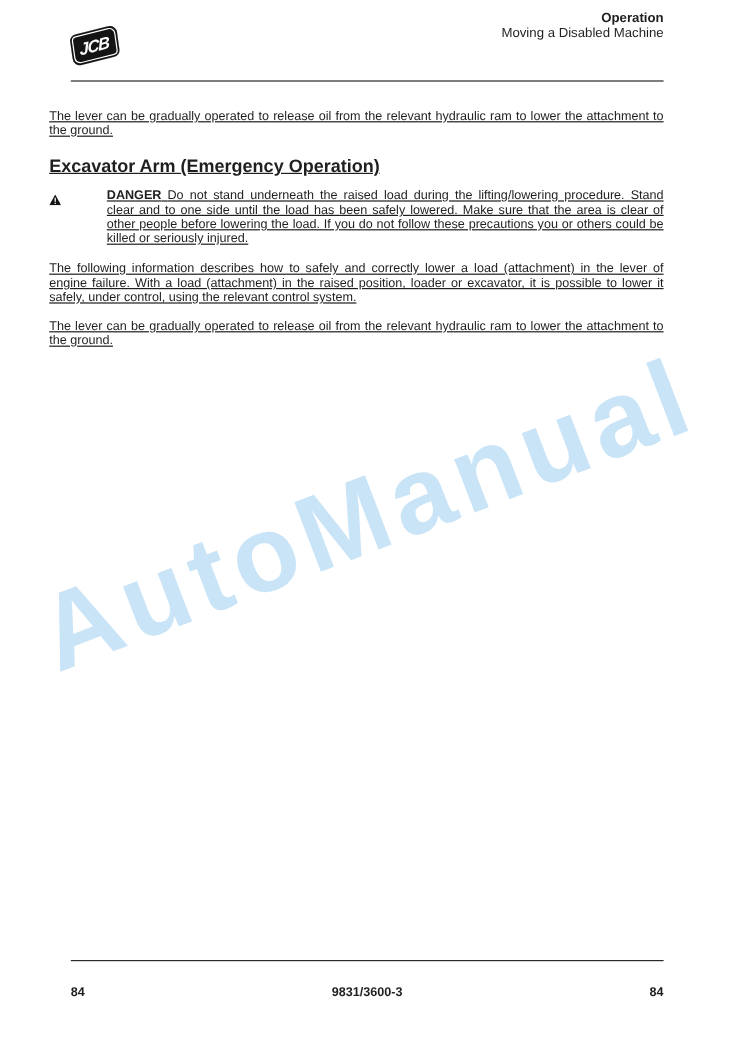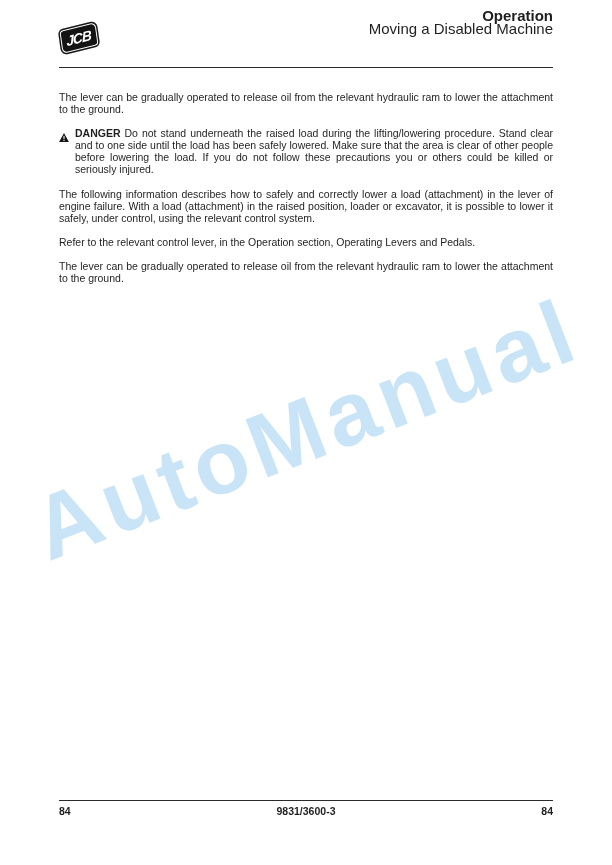--- a/index.html
+++ b/index.html
@@ -46,51 +46,53 @@
     font-weight: bold;
     font-style: italic;
     font-size: 14px;
     letter-spacing: -1px;
     transform: skewX(-4deg);
     line-height: 1;
   }
   .header-titles {
     text-align: right;
     margin-top: 9px;
-    font-size: 15px;
+    font-size: 11px;
     line-height: 13px;
   }
   .header-section { font-weight: bold; }
   .header-subsection { font-weight: normal; text-align: center; }
 
   
   .content {
     position: absolute;
-    left: 59px;
+    left: 41px;
     right: 59px;
     top: 68px;
     z-index: 2;
+    text-decoration: underline;
   }
   .content p {
     font-size: 10.5px;
     line-height: 12px;
     margin: 0 0 12px 0;
     text-align: justify;
   }
   .para-first { margin-top: 23px !important; }
   .section-heading {
     font-size: 15px;
     font-weight: bold;
     margin: 15px 0 10px 0;
     letter-spacing: 0;
   }
   .danger {
     display: flex;
     align-items: flex-start;
     margin: 0 0 13px 0;
+    gap: 32px;
   }
   .warn-icon {
     flex: 0 0 auto;
     width: 10px;
     margin-top: 1px;
     margin-right: 6px;
   }
   .danger p { margin: 0; }
   .danger .danger-label { font-weight: bold; }
 
@@ -109,21 +111,21 @@
     pointer-events: none;
   }
 
   
   .footer {
     position: absolute;
     left: 59px;
     right: 59px;
     top: 800px;
     border-top: 1px solid #2a2a2a;
-    padding-top: 4px;
+    padding-top: 20px;
     display: flex;
     justify-content: space-between;
     font-size: 10.5px;
     font-weight: bold;
   }
 </style>
 </head>
 <body>
 
 <div class="page">
@@ -134,35 +136,35 @@
     </div>
     <div class="header-titles">
       <div class="header-section">Operation</div>
       <div class="header-subsection">Moving a Disabled Machine</div>
     </div>
   </header>
 
   <main class="content">
     <p class="para-first">The lever can be gradually operated to release oil from the relevant hydraulic ram to lower the attachment to the ground.</p>
 
+    <h1 class="section-heading">Excavator Arm (Emergency Operation)</h1>
 
     <div class="danger">
       <span class="warn-icon">
         <svg viewBox="0 0 12 11" width="10" height="9" aria-hidden="true">
           <path d="M6 0 L12 11 L0 11 Z" fill="#141414"></path>
           <rect x="5.35" y="3.4" width="1.3" height="4.2" fill="#ffffff"></rect>
           <rect x="5.35" y="8.5" width="1.3" height="1.3" fill="#ffffff"></rect>
         </svg>
       </span>
       <p><span class="danger-label">DANGER</span> <span>Do not stand underneath the raised load during the lifting/lowering procedure. Stand clear and to one side until the load has been safely lowered. Make sure that the area is clear of other people before lowering the load. If you do not follow these precautions you or others could be killed or seriously injured.</span></p>
     </div>
 
     <p>The following information describes how to safely and correctly lower a load (attachment) in the lever of engine failure. With a load (attachment) in the raised position, loader or excavator, it is possible to lower it safely, under control, using the relevant control system.</p>
 
-    <p>Refer to the relevant control lever, in the Operation section, Operating Levers and Pedals.</p>
 
     <p>The lever can be gradually operated to release oil from the relevant hydraulic ram to lower the attachment to the ground.</p>
   </main>
 
   <div class="watermark" style="color: rgb(201, 228, 247);">AutoManual</div>
 
   <footer class="footer">
     <span>84</span>
     <span>9831/3600-3</span>
     <span>84</span>

